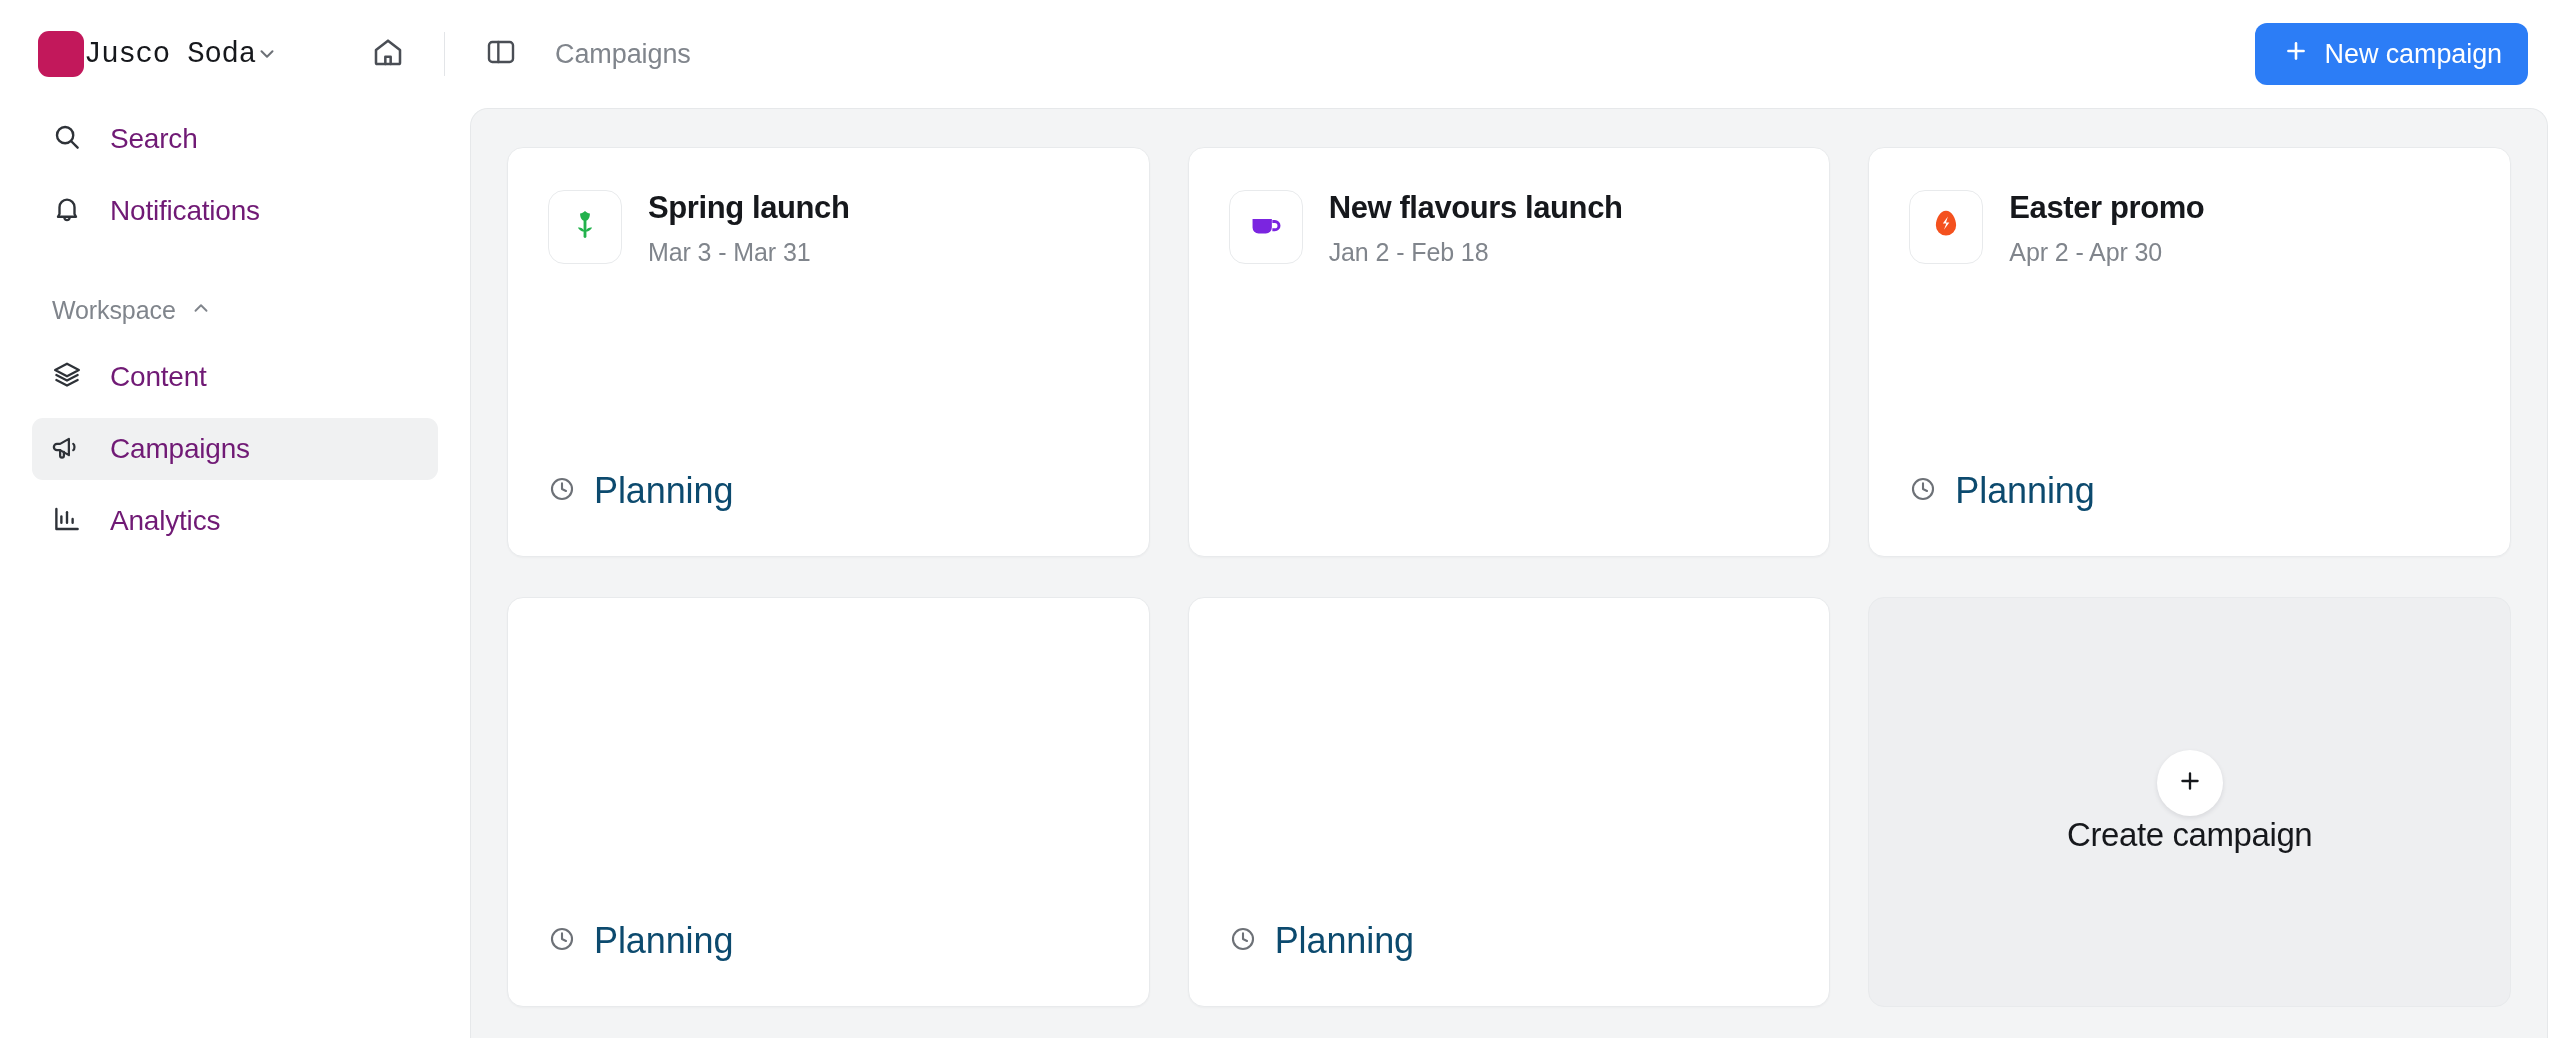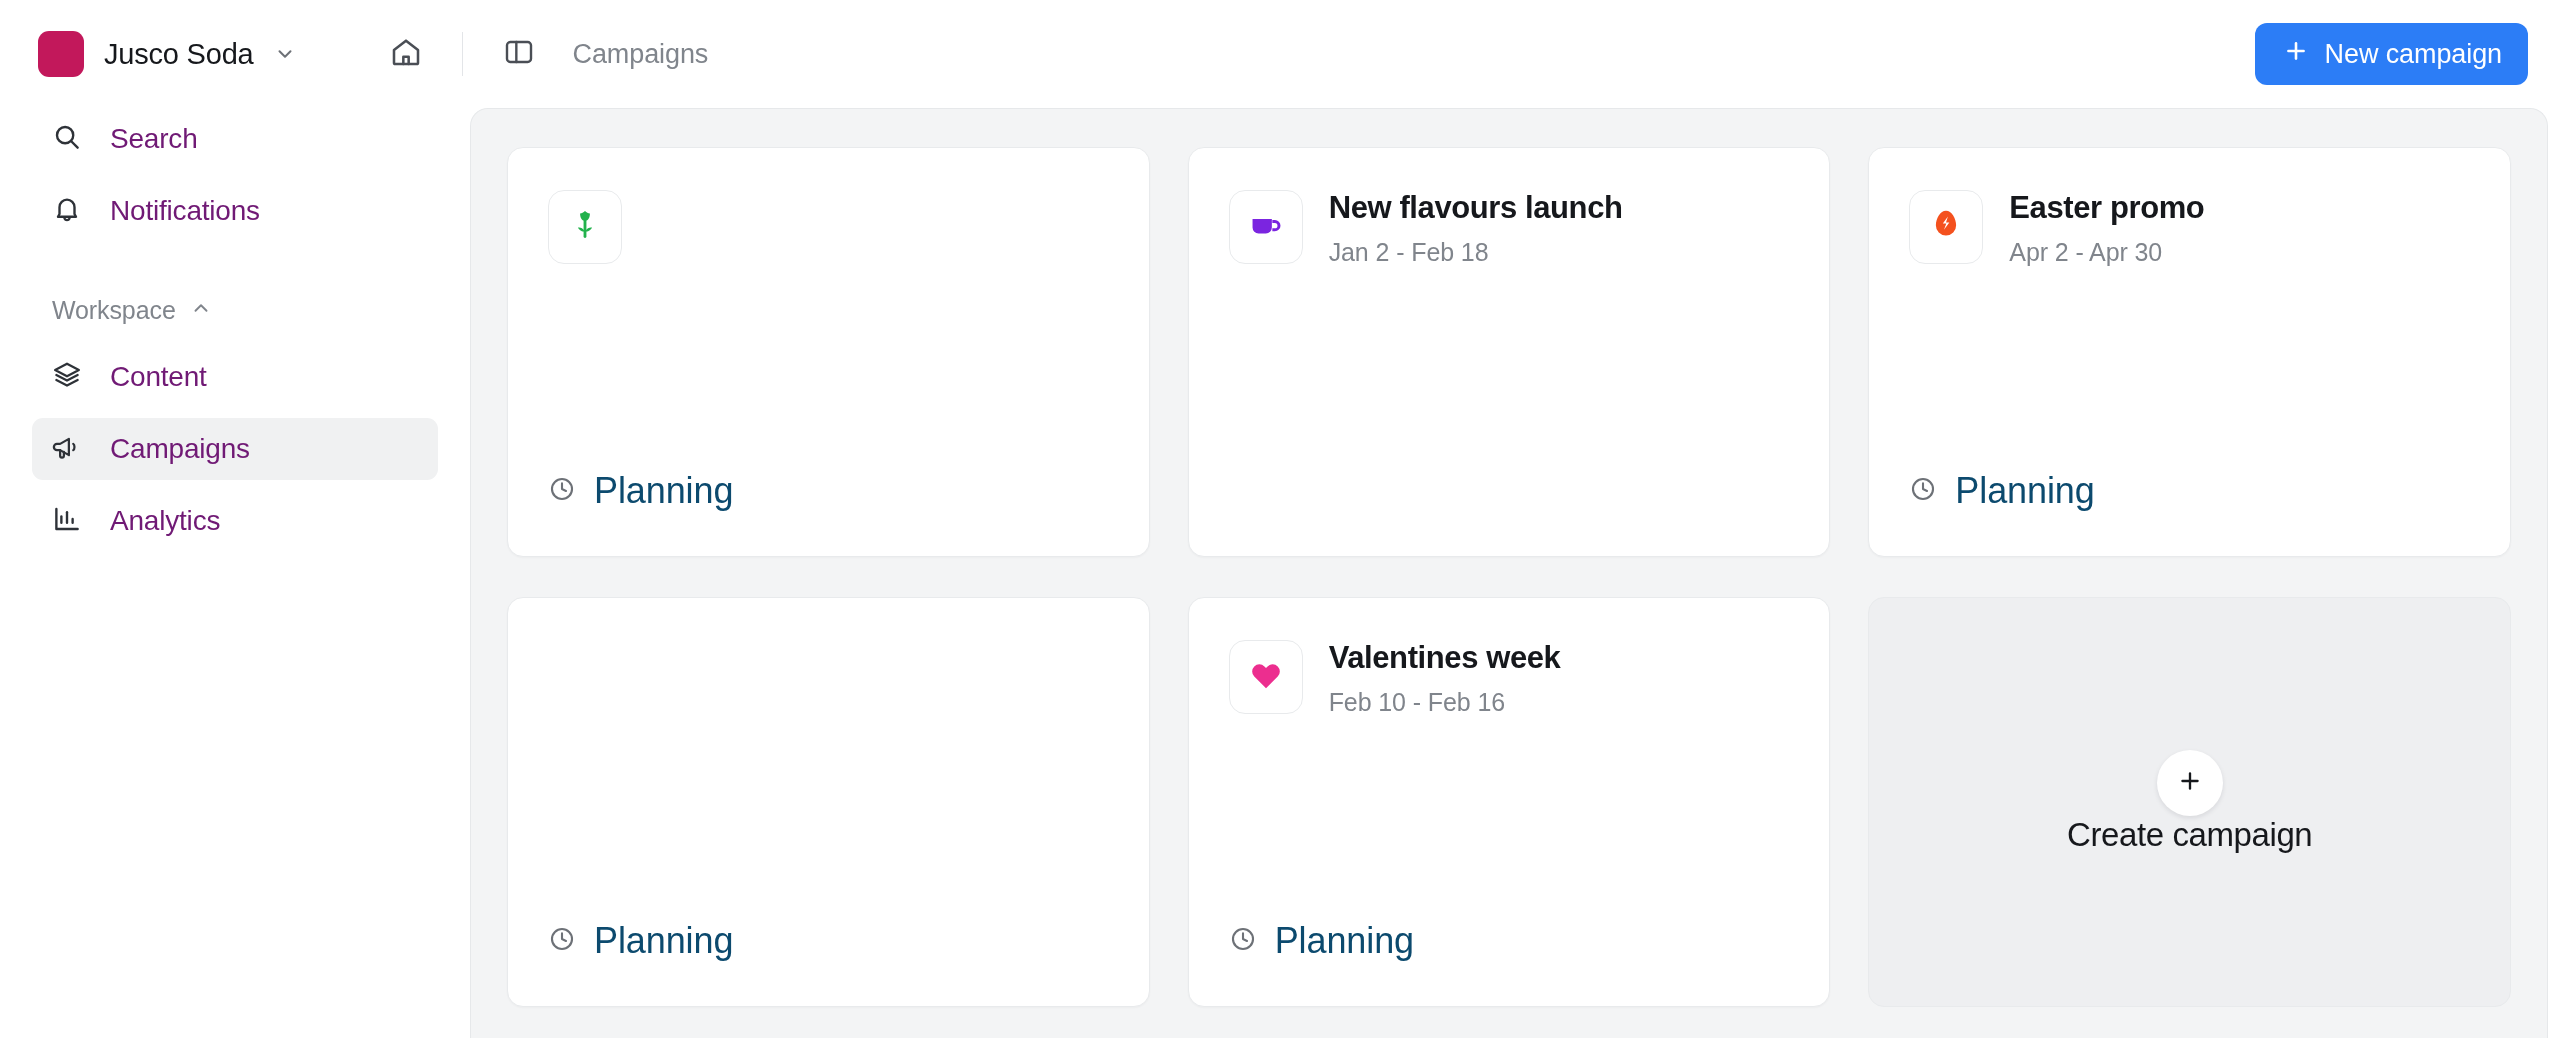--- a/index.html
+++ b/index.html
@@ -11,21 +11,21 @@
   }
   .app { width: 2564px; height: 1038px; display: flex; flex-direction: column; background:#fff; }
 
   
   .topbar {
     height: 108px; flex: 0 0 108px;
     display: flex; align-items: center;
     padding: 0 36px 0 34px;
     background: #ffffff;
   }
-  .ws-switcher { display: flex; align-items: center; gap: 20px; padding: 8px 10px 8px 4px; border-radius: 10px; cursor: pointer; }
+  .ws-switcher { display: flex; align-items: center; padding: 8px 10px 8px 4px; border-radius: 10px; cursor: pointer; font-family: Liberation Mono, monospace; }
   .ws-logo { width: 46px; height: 46px; border-radius: 11px; background: #c2185b; flex:0 0 46px; }
   .ws-name { font-size: 29px; color: #16181c; font-weight: 400; letter-spacing: -0.2px; white-space: nowrap; }
   .chev { width: 22px; height: 22px; display:block; }
 
   .topbar-spacer-a { width: 74px; }
   .icon-btn { width: 52px; height: 52px; display: flex; align-items: center; justify-content: center; border-radius: 9px; cursor: pointer; }
   .divider-v { width: 1px; height: 44px; background: #e3e5e8; margin: 0 30px; }
   .breadcrumb { font-size: 27px; color: #80858c; letter-spacing: -0.1px; margin-left: 28px; white-space: nowrap; }
   .topbar-flex { flex: 1 1 auto; }
 
@@ -234,20 +234,24 @@
             <div class="card-head">
               <div class="emoji-tile">
                 <span>
                   <svg width="38" height="38" viewBox="0 0 24 24">
                     <path d="M12 3.2c-1.1 1-1.9 1.6-3.1 1.6 0 2.4.9 4.6 3.1 4.6s3.1-2.2 3.1-4.6c-1.2 0-2-.6-3.1-1.6z" fill="#22b24c"></path>
                     <rect x="11.1" y="8.6" width="1.8" height="11.6" rx="0.9" fill="#22b24c"></rect>
                     <path d="M11.2 16.2c-1.6-.2-3.1-1.2-3.7-2.6 1.6-.3 3.2.4 3.9 1.7zM12.8 16.2c1.6-.2 3.1-1.2 3.7-2.6-1.6-.3-3.2.4-3.9 1.7z" fill="#22b24c"></path>
                   </svg>
                 </span>
               </div>
+              <div>
+                <div class="card-title">Spring launch</div>
+                <div class="card-dates">Mar 3 - Mar 31</div>
+              </div>
             </div>
             <div class="card-foot">
               <span>
                 <svg width="28" height="28" viewBox="0 0 24 24" fill="none" stroke="#6d7177" stroke-width="1.8" stroke-linecap="round" stroke-linejoin="round">
                     <circle cx="12" cy="12" r="8.6"></circle>
                     <polyline points="12 7.2 12 12 15.4 13.7"></polyline>
                   </svg>
               </span>
               <span class="status-lbl">Planning</span>
             </div>
@@ -302,33 +306,20 @@
                 <svg width="28" height="28" viewBox="0 0 24 24" fill="none" stroke="#6d7177" stroke-width="1.8" stroke-linecap="round" stroke-linejoin="round">
                     <circle cx="12" cy="12" r="8.6"></circle>
                     <polyline points="12 7.2 12 12 15.4 13.7"></polyline>
                   </svg>
               </span>
               <span class="status-lbl">Planning</span>
             </div>
           </div>
 
           <div class="card">
-            <div class="card-head">
-              <div class="emoji-tile">
-                <span>
-                  <svg width="38" height="38" viewBox="0 0 24 24">
-                    <path d="M12 20.3 4.6 13a4.5 4.5 0 0 1 0-6.4 4.5 4.5 0 0 1 6.4 0l1 1 1-1a4.5 4.5 0 0 1 6.4 0 4.5 4.5 0 0 1 0 6.4z" fill="#ec2e8f"></path>
-                  </svg>
-                </span>
-              </div>
-              <div>
-                <div class="card-title">Valentines week</div>
-                <div class="card-dates">Feb 10 - Feb 16</div>
-              </div>
-            </div>
             <div class="card-foot">
               <span>
                 <svg width="28" height="28" viewBox="0 0 24 24" fill="none" stroke="#6d7177" stroke-width="1.8" stroke-linecap="round" stroke-linejoin="round">
                     <circle cx="12" cy="12" r="8.6"></circle>
                     <polyline points="12 7.2 12 12 15.4 13.7"></polyline>
                   </svg>
               </span>
               <span class="status-lbl">Planning</span>
             </div>
           </div>

